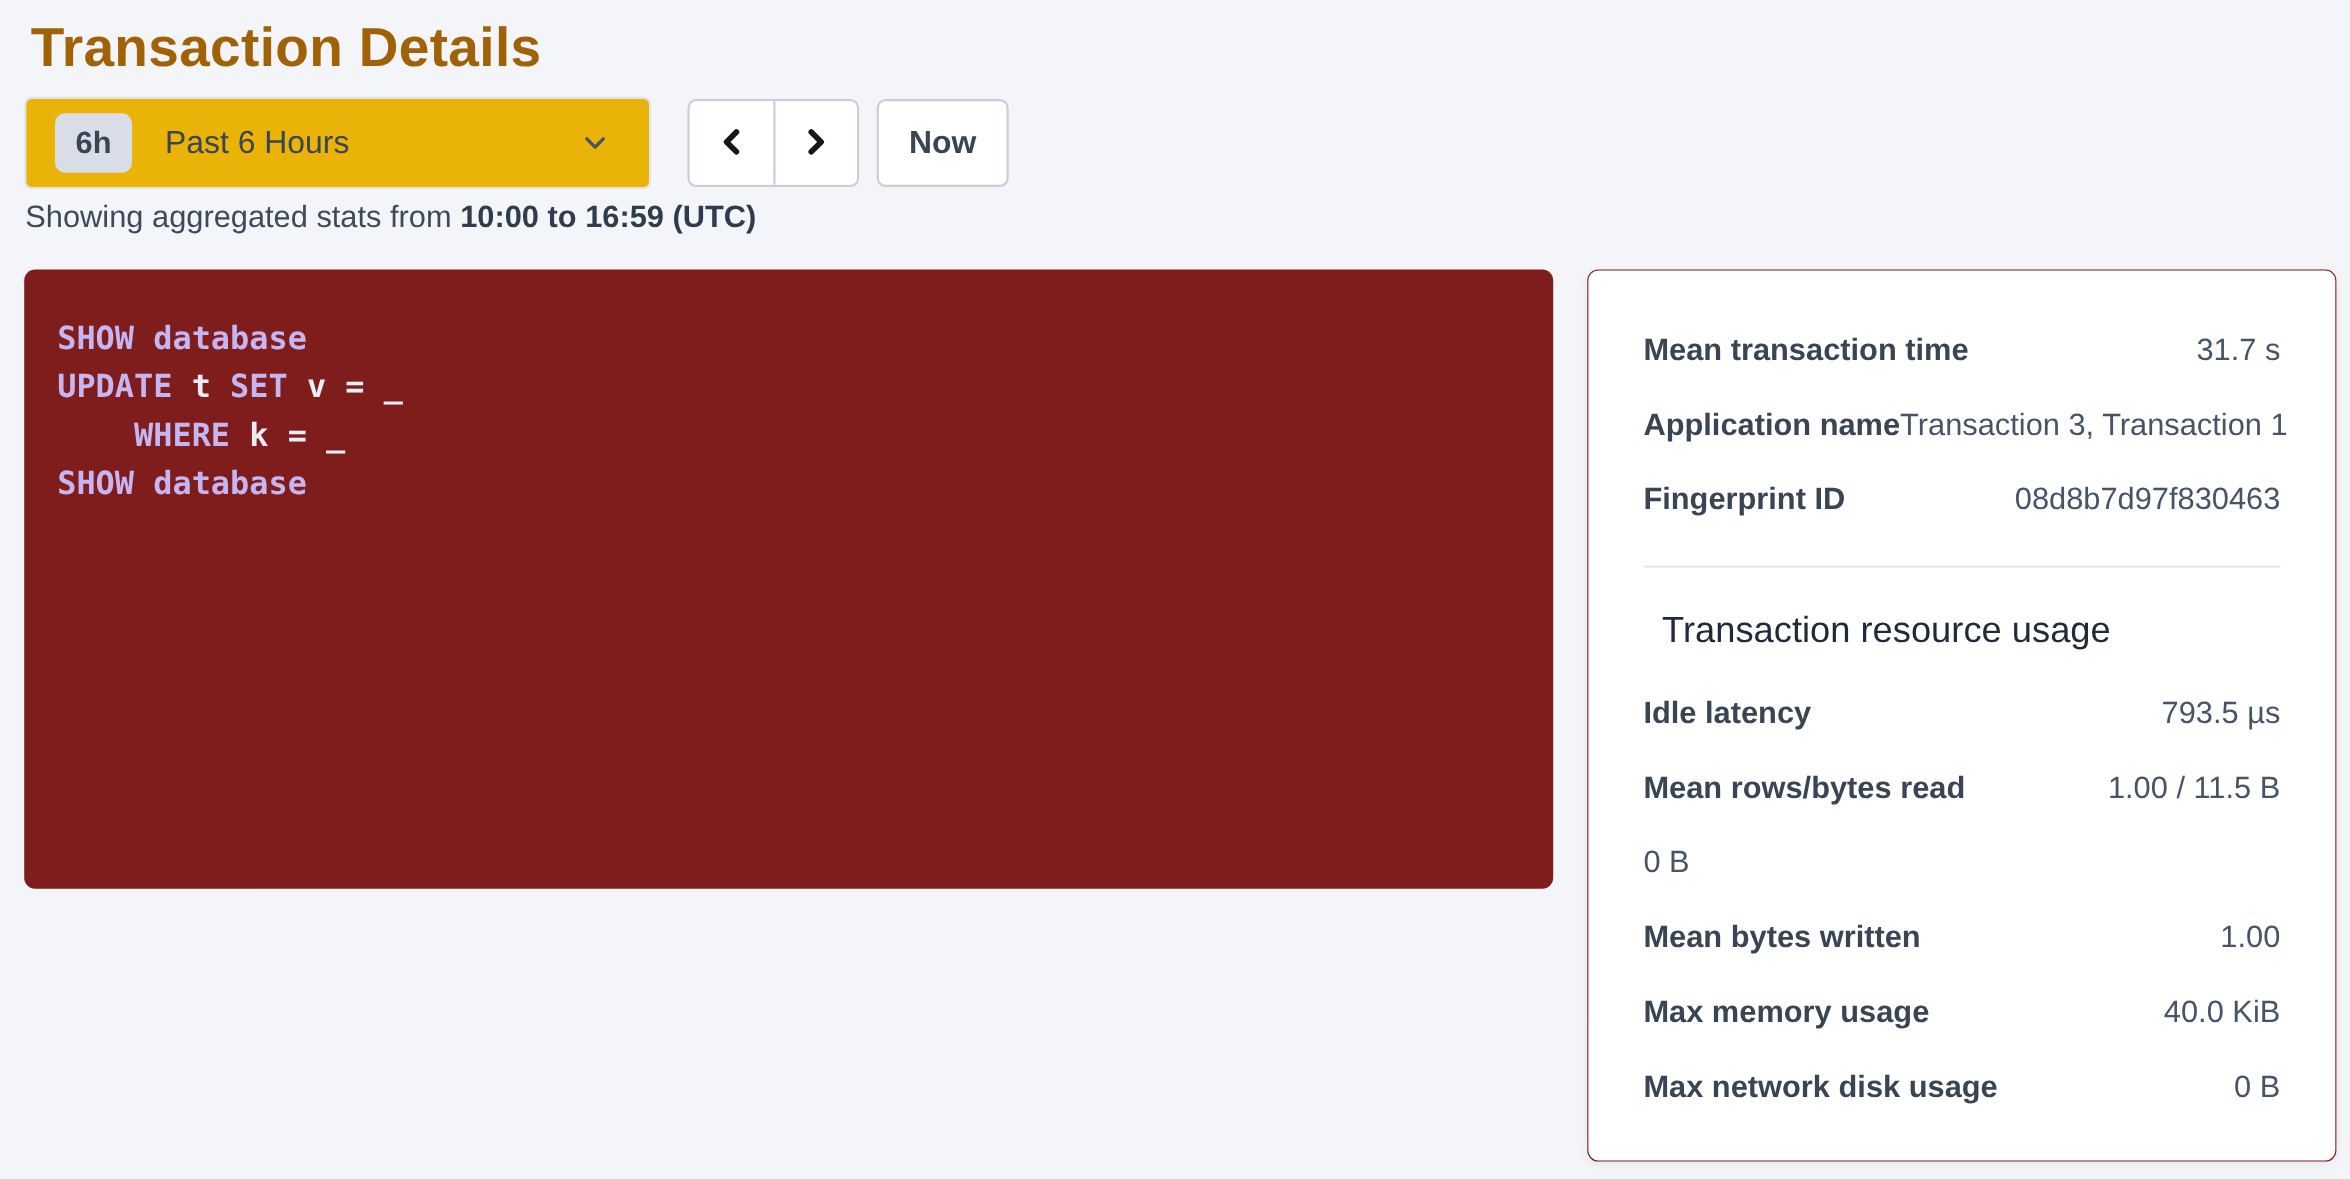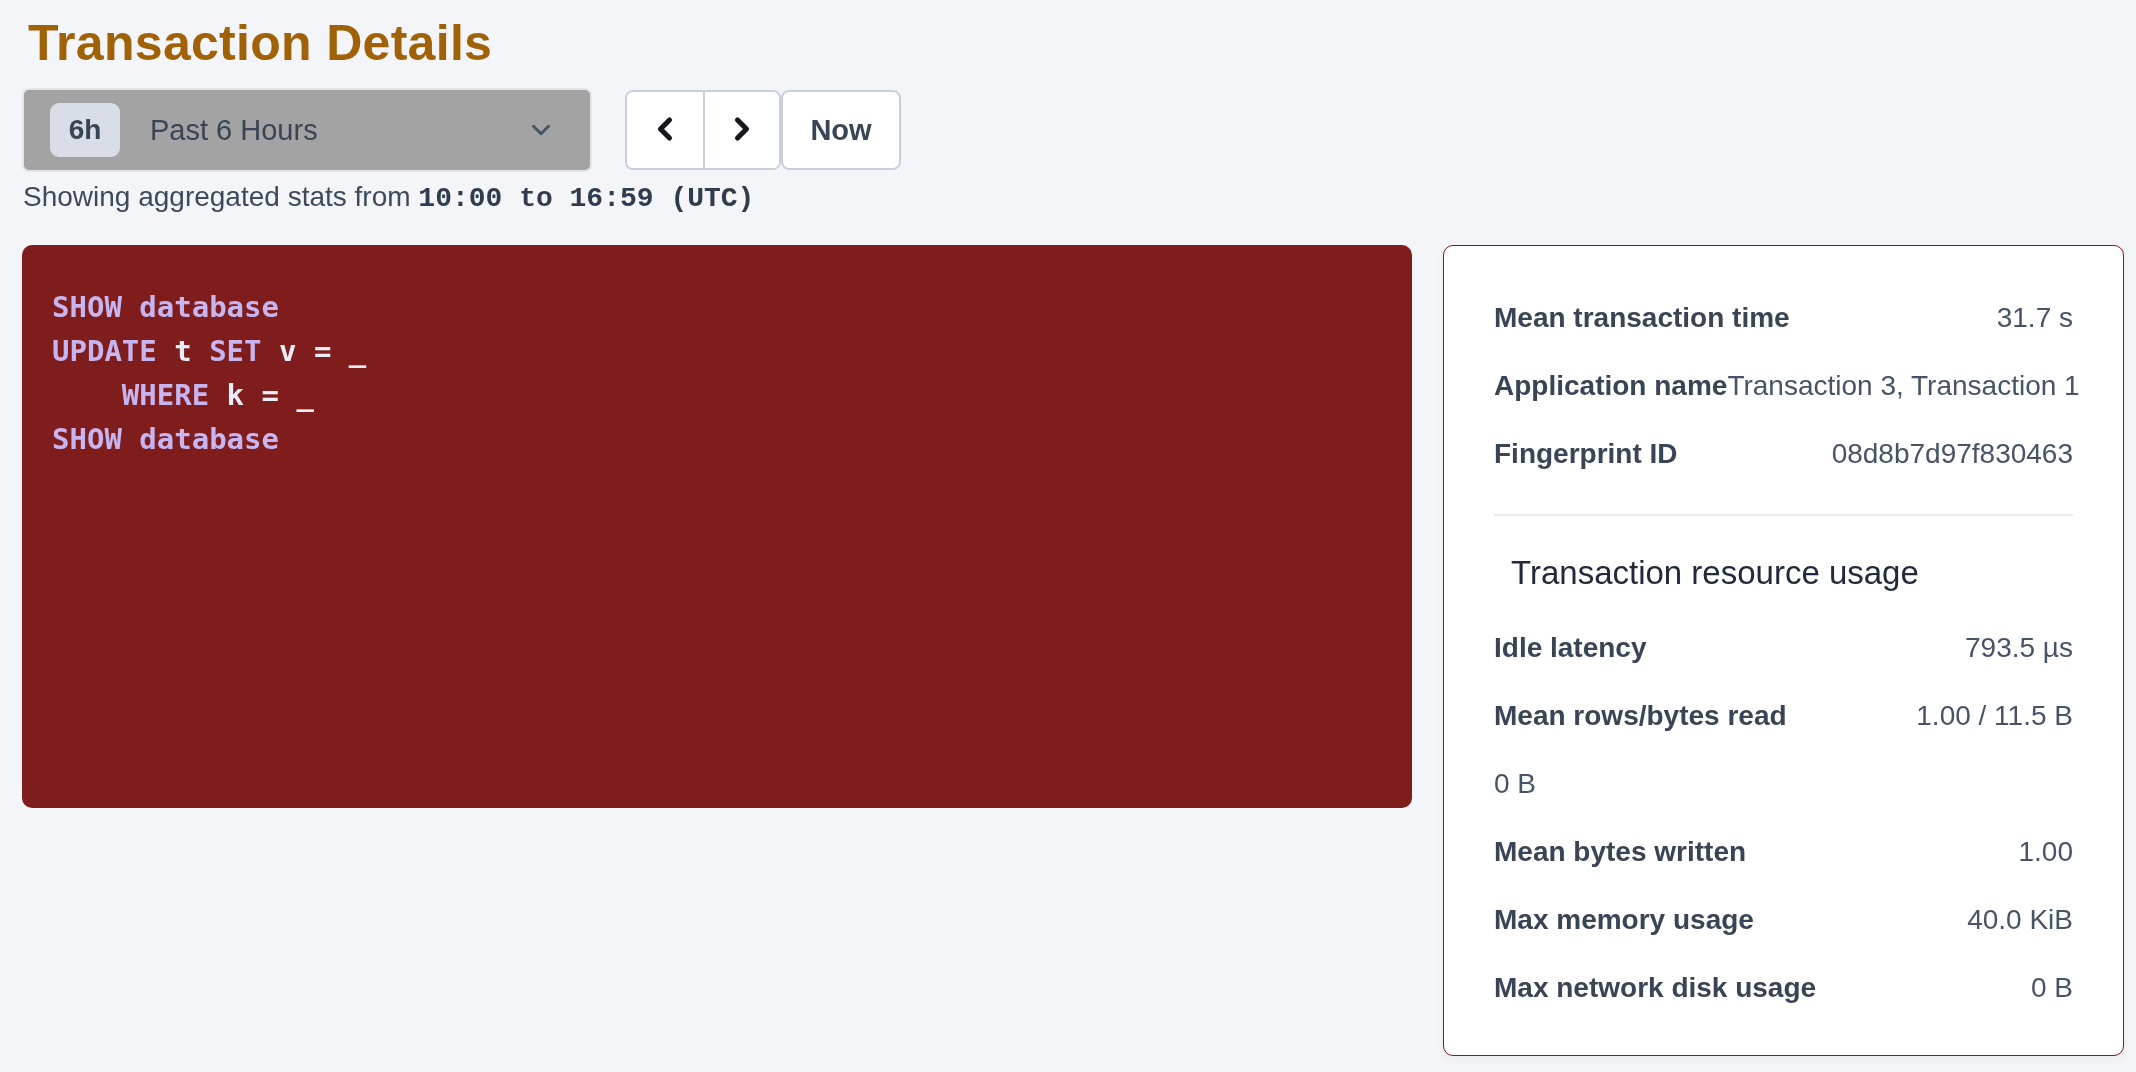--- a/index.html
+++ b/index.html
@@ -16,21 +16,21 @@
   .page-title {
     position:absolute; left:24px; top:14px;
     font-size:50px; font-weight:700; color:#a16207;
     letter-spacing:0.3px; margin:4px; line-height:50px;
   }
 
   .controls { position:absolute; left:22px; top:88px; display:flex; height:84px; }
 
   .time-dropdown {
     width:570px; height:84px;
-    background:#a3a3a3;
+    background:#eab308;
     border:2px solid #e2e5ec;
     border-radius:7px;
     display:flex; align-items:center;
     padding:0 26px;
     cursor:pointer;
   }
   .time-badge {
     width:70px; height:54px;
     background:#d9dde7; border-radius:9px;
     display:flex; align-items:center; justify-content:center;
@@ -48,34 +48,34 @@
   }
   .arrow-btn {
     width:76px; height:100%;
     background:#ffffff; border:none; padding:0;
     display:flex; align-items:center; justify-content:center;
     cursor:pointer;
   }
   .arrow-btn + .arrow-btn { border-left:2px solid #c9cede; }
 
   .now-button {
-    margin-top:2px;
+    margin-left:16px; margin-top:2px;
     width:120px; height:80px;
     background:#ffffff; border:2px solid #c9cede; border-radius:8px;
     font-family:"Liberation Sans", sans-serif;
     font-size:29px; font-weight:700; color:#394455;
     display:flex; align-items:center; justify-content:center;
     cursor:pointer;
   }
 
   .summary-line {
     position:absolute; left:23px; top:180px;
     font-size:28px; color:#3e4a5c; line-height:34px;
   }
-  .summary-line .bold { font-weight:700; color:#303b4d;font-family:Liberation Mono, monospace; }
+  .summary-line .bold { font-weight:700; color:#303b4d; }
 
   .sql-box {
     position:absolute; left:22px; top:245px;
     width:1390px; height:563px;
     background:#7f1d1d; border-radius:10px;
     padding:40px 30px;
   }
   .sql-code {
     margin:0;
     font-family:"DejaVu Sans Mono", monospace;

